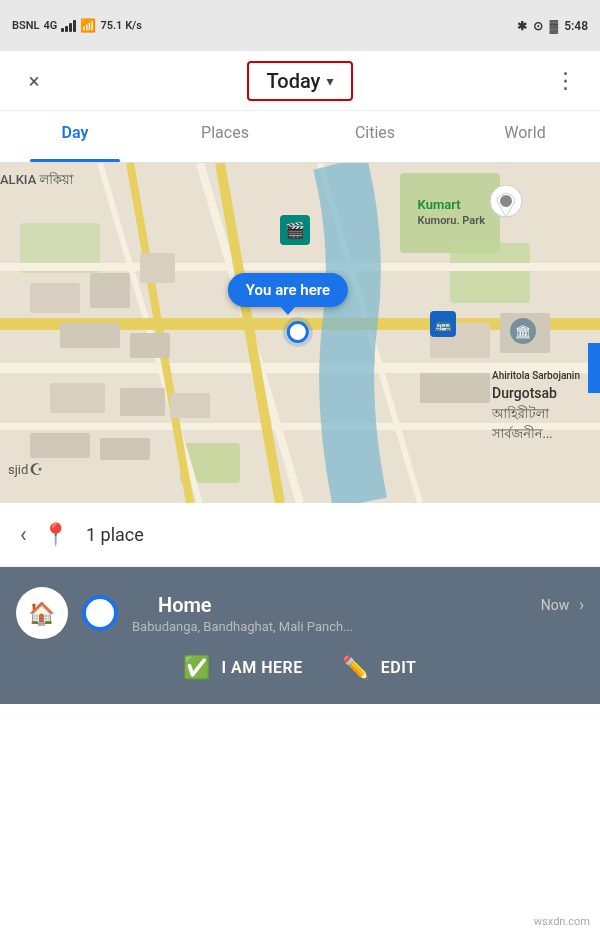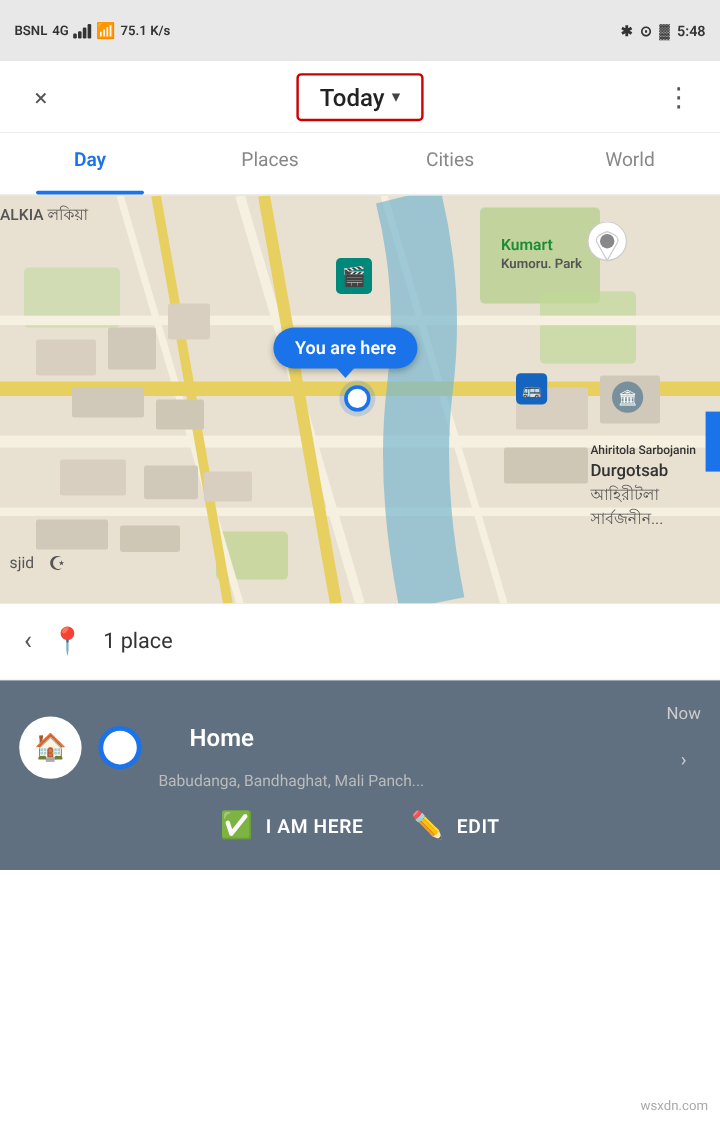--- a/index.html
+++ b/index.html
@@ -189,21 +189,21 @@
       line-height: 1.4;
     }
 
     
     .masjid-label {
       position: absolute;
       bottom: 24px;
       left: 8px;
       font-size: 13px;
       color: #555;
-      display: flex; align-items: center; gap: 12px;
+      display: flex; align-items: center; gap: 1px;
     }
 
     
     .place-bar {
       width: 100%;
       height: 64px;
       background: #fff;
       display: flex;
       align-items: center;
       padding: 0 20px;
@@ -265,21 +265,21 @@
       margin-left: 26px;
     }
     .location-name {
       font-size: 20px;
       color: #fff;
       font-weight: 600;
     }
     .now-label {
       font-size: 14px;
       color: #ccc;
-      display: flex; align-items: center; gap: 20px; flex-direction: column;
+      display: flex; align-items: center; gap: 10px;
     }
     .chevron-right { font-size: 16px; color: #ccc; }
     .location-address {
       font-size: 13px;
       color: #bbb;
       margin-top: 2px;
     }
 
     
     .action-row {

